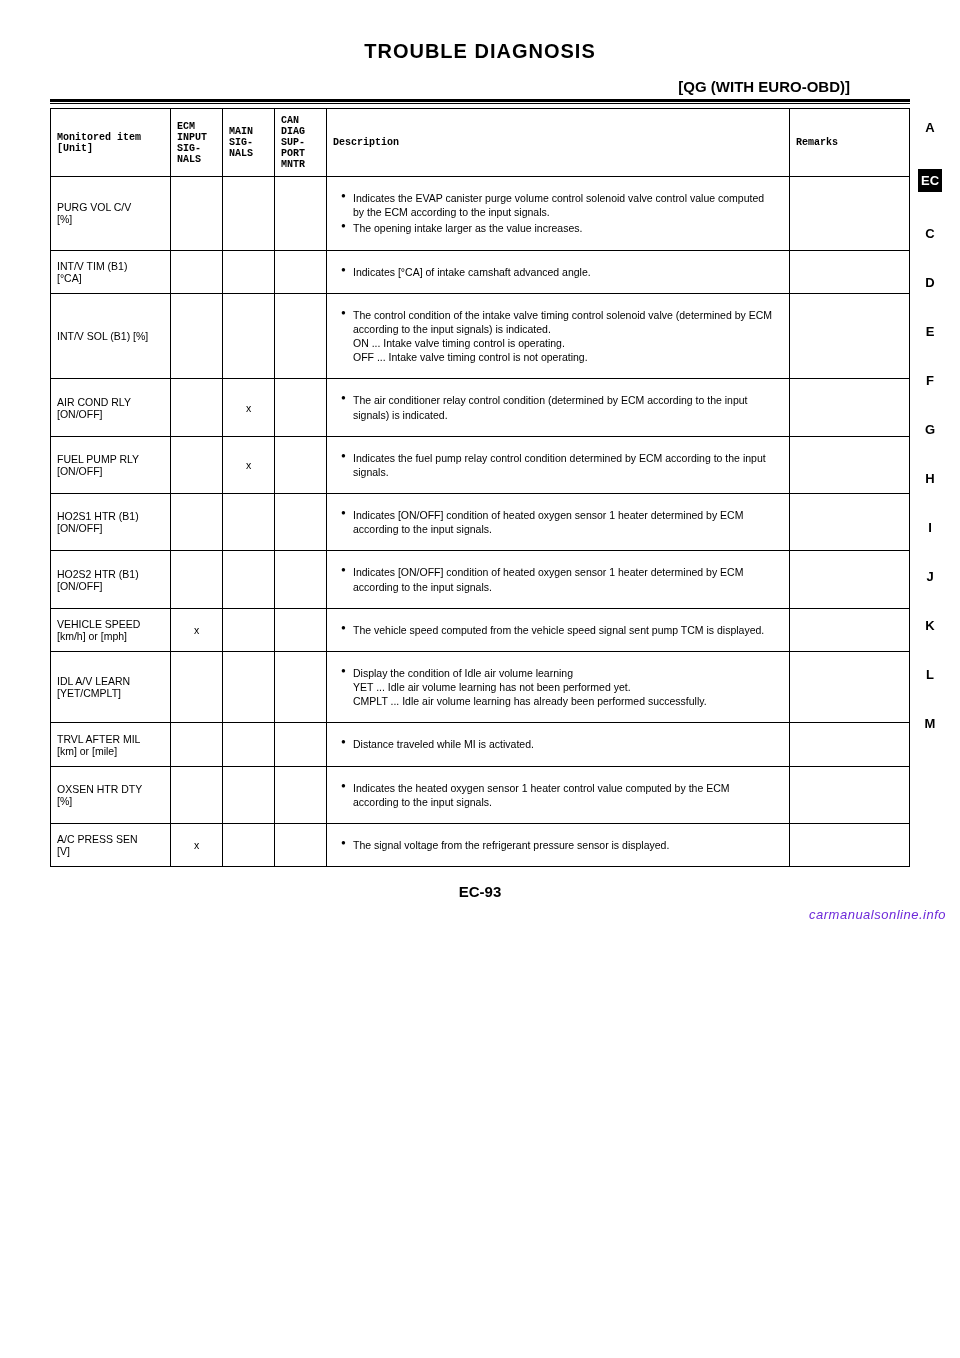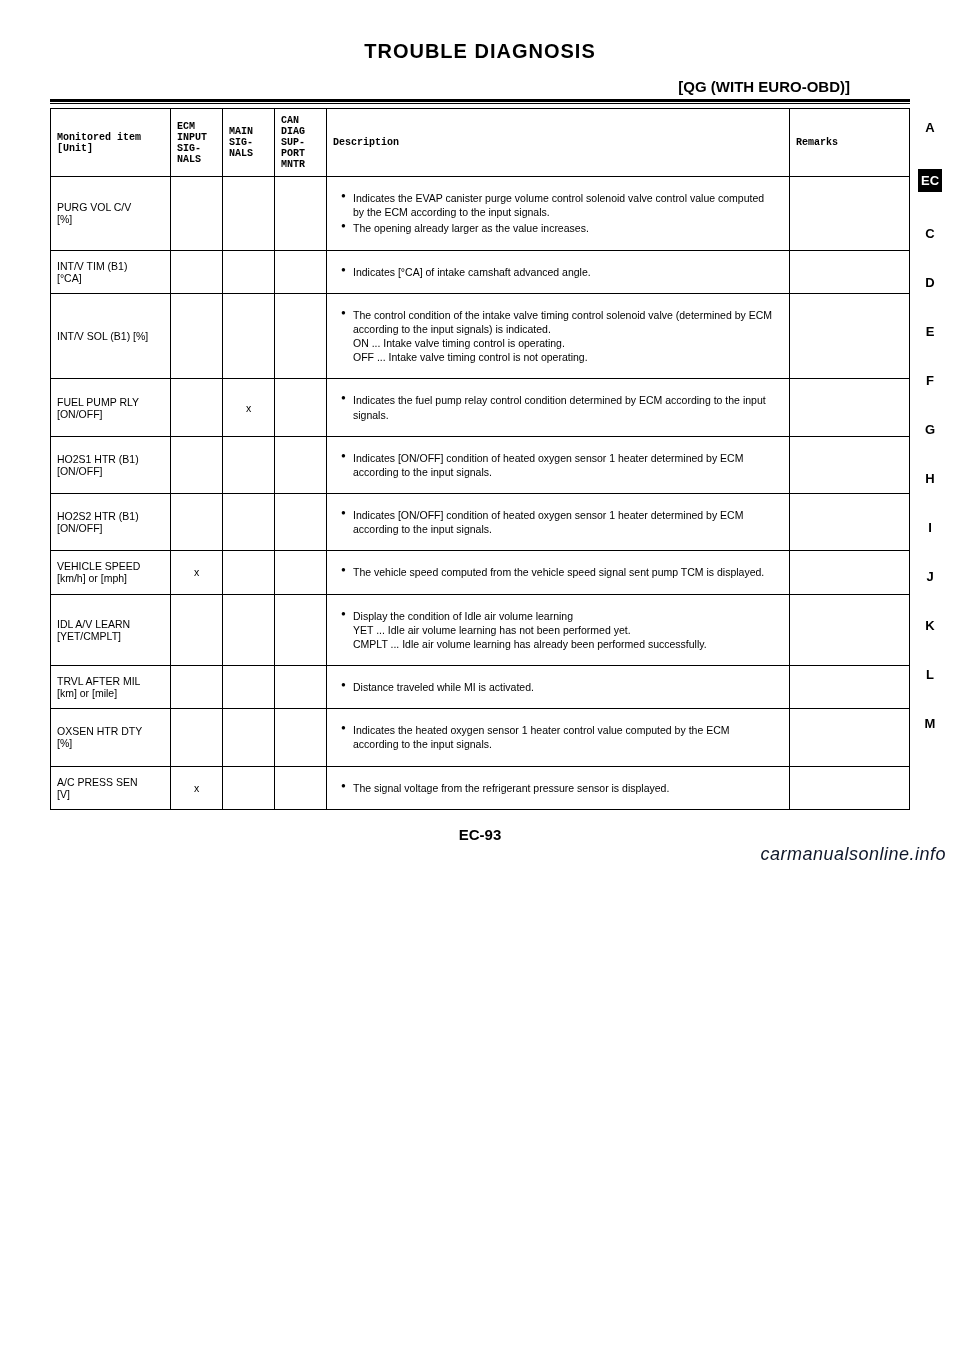--- a/index.html
+++ b/index.html
@@ -87,22 +87,22 @@
   .footer {
     text-align: center;
     font-weight: bold;
     font-size: 15px;
     margin-top: 16px;
   }
   .watermark {
     position: absolute;
     bottom: 8px;
     right: 14px;
-    font-size: 18px;
-    color: #0f172a;
+    font-size: 13px;
+    color: #6d28d9;
     font-style: italic;
     letter-spacing: 0.5px;
   }
 </style>
 </head>
 <body>
 
 <div class="page">
 
   <div class="title">TROUBLE DIAGNOSIS</div>
@@ -139,21 +139,21 @@
     </thead>
     <tbody id="tbody">
         <tr>
           <td class="col-item">PURG VOL C/V<br>[%]</td>
           <td class="col-sig"></td>
           <td class="col-sig"></td>
           <td class="col-sig"></td>
           <td>
             <ul class="desc">
               <li>Indicates the EVAP canister purge volume control solenoid valve control value computed by the ECM according to the input signals.</li>
-              <li>The opening already larger as the value increases.</li>
+              <li>The opening intake larger as the value increases.</li>
             </ul>
           </td>
           <td class="col-rem"></td>
         </tr>
         <tr>
           <td class="col-item">INT/V TIM (B1)<br>[°CA]</td>
           <td class="col-sig"></td>
           <td class="col-sig"></td>
           <td class="col-sig"></td>
           <td>
@@ -164,20 +164,32 @@
           <td class="col-rem"></td>
         </tr>
         <tr>
           <td class="col-item">INT/V SOL (B1) [%]</td>
           <td class="col-sig"></td>
           <td class="col-sig"></td>
           <td class="col-sig"></td>
           <td>
             <ul class="desc">
               <li>The control condition of the intake valve timing control solenoid valve (determined by ECM according to the input signals) is indicated.<br>ON ... Intake valve timing control is operating.<br>OFF ... Intake valve timing control is not operating.</li>
+            </ul>
+          </td>
+          <td class="col-rem"></td>
+        </tr>
+        <tr>
+          <td class="col-item">AIR COND RLY<br>[ON/OFF]</td>
+          <td class="col-sig"></td>
+          <td class="col-sig">x</td>
+          <td class="col-sig"></td>
+          <td>
+            <ul class="desc">
+              <li>The air conditioner relay control condition (determined by ECM according to the input signals) is indicated.</li>
             </ul>
           </td>
           <td class="col-rem"></td>
         </tr>
         <tr>
           <td class="col-item">FUEL PUMP RLY<br>[ON/OFF]</td>
           <td class="col-sig"></td>
           <td class="col-sig">x</td>
           <td class="col-sig"></td>
           <td>

